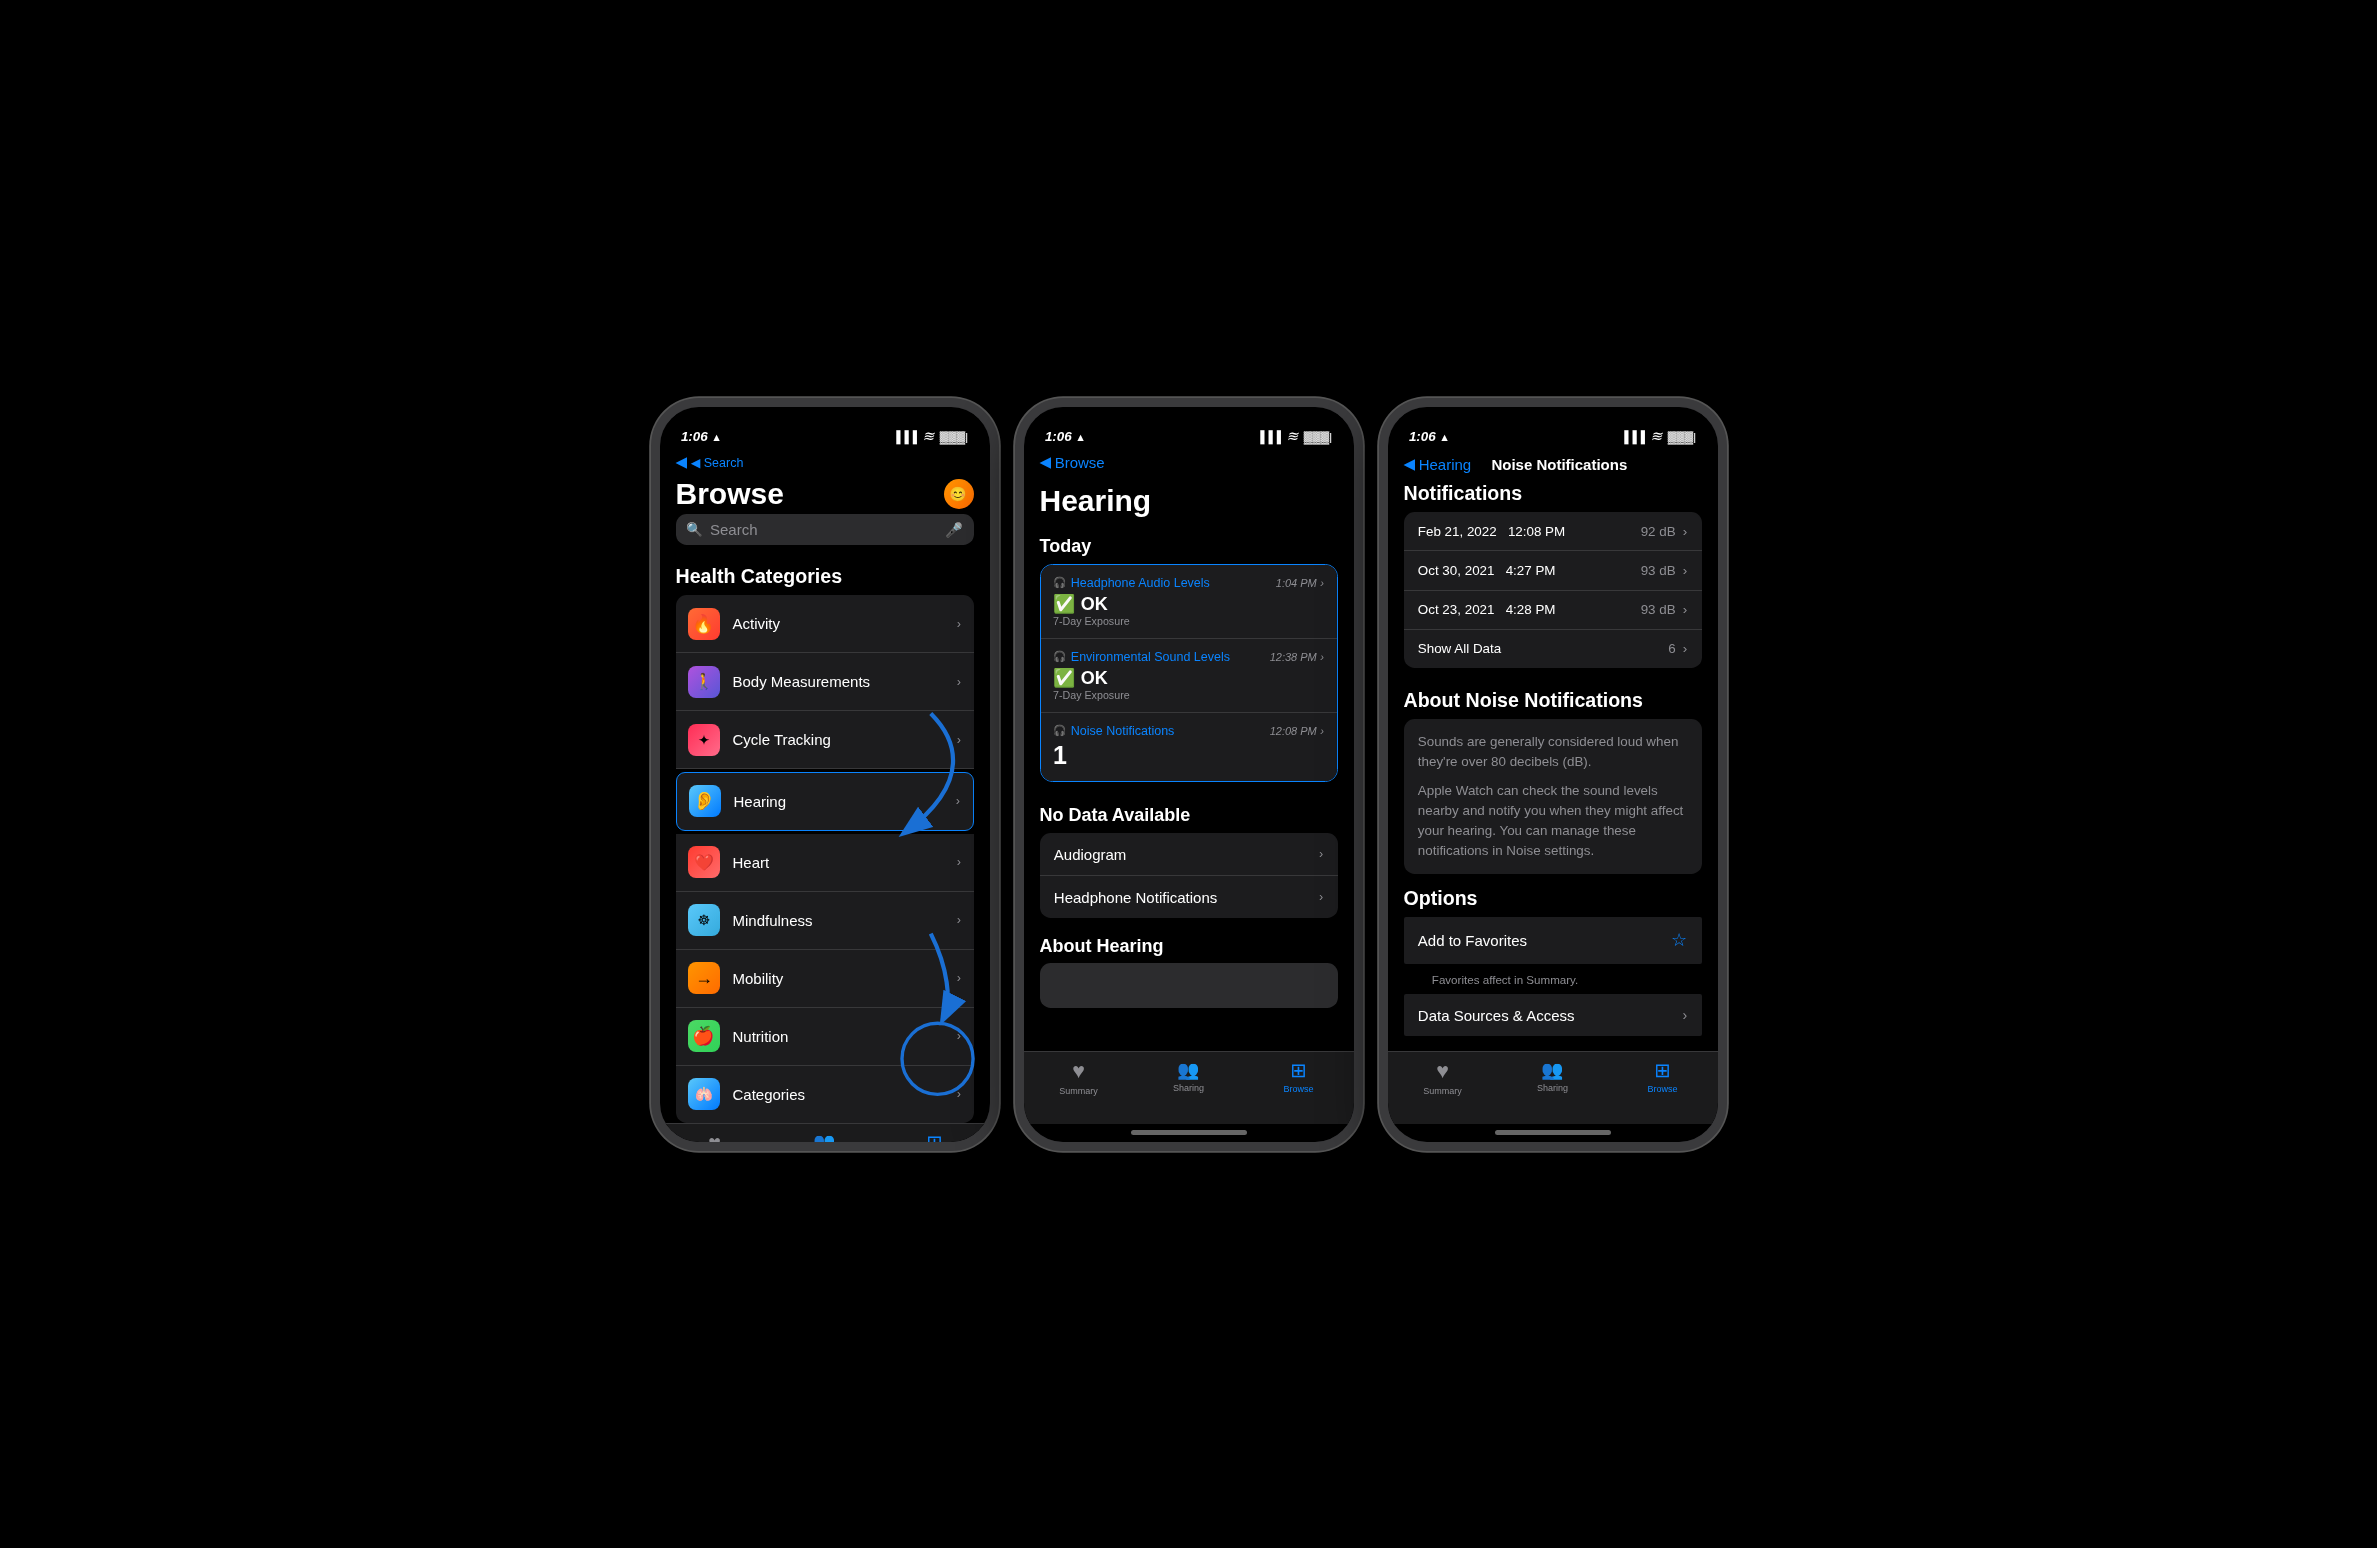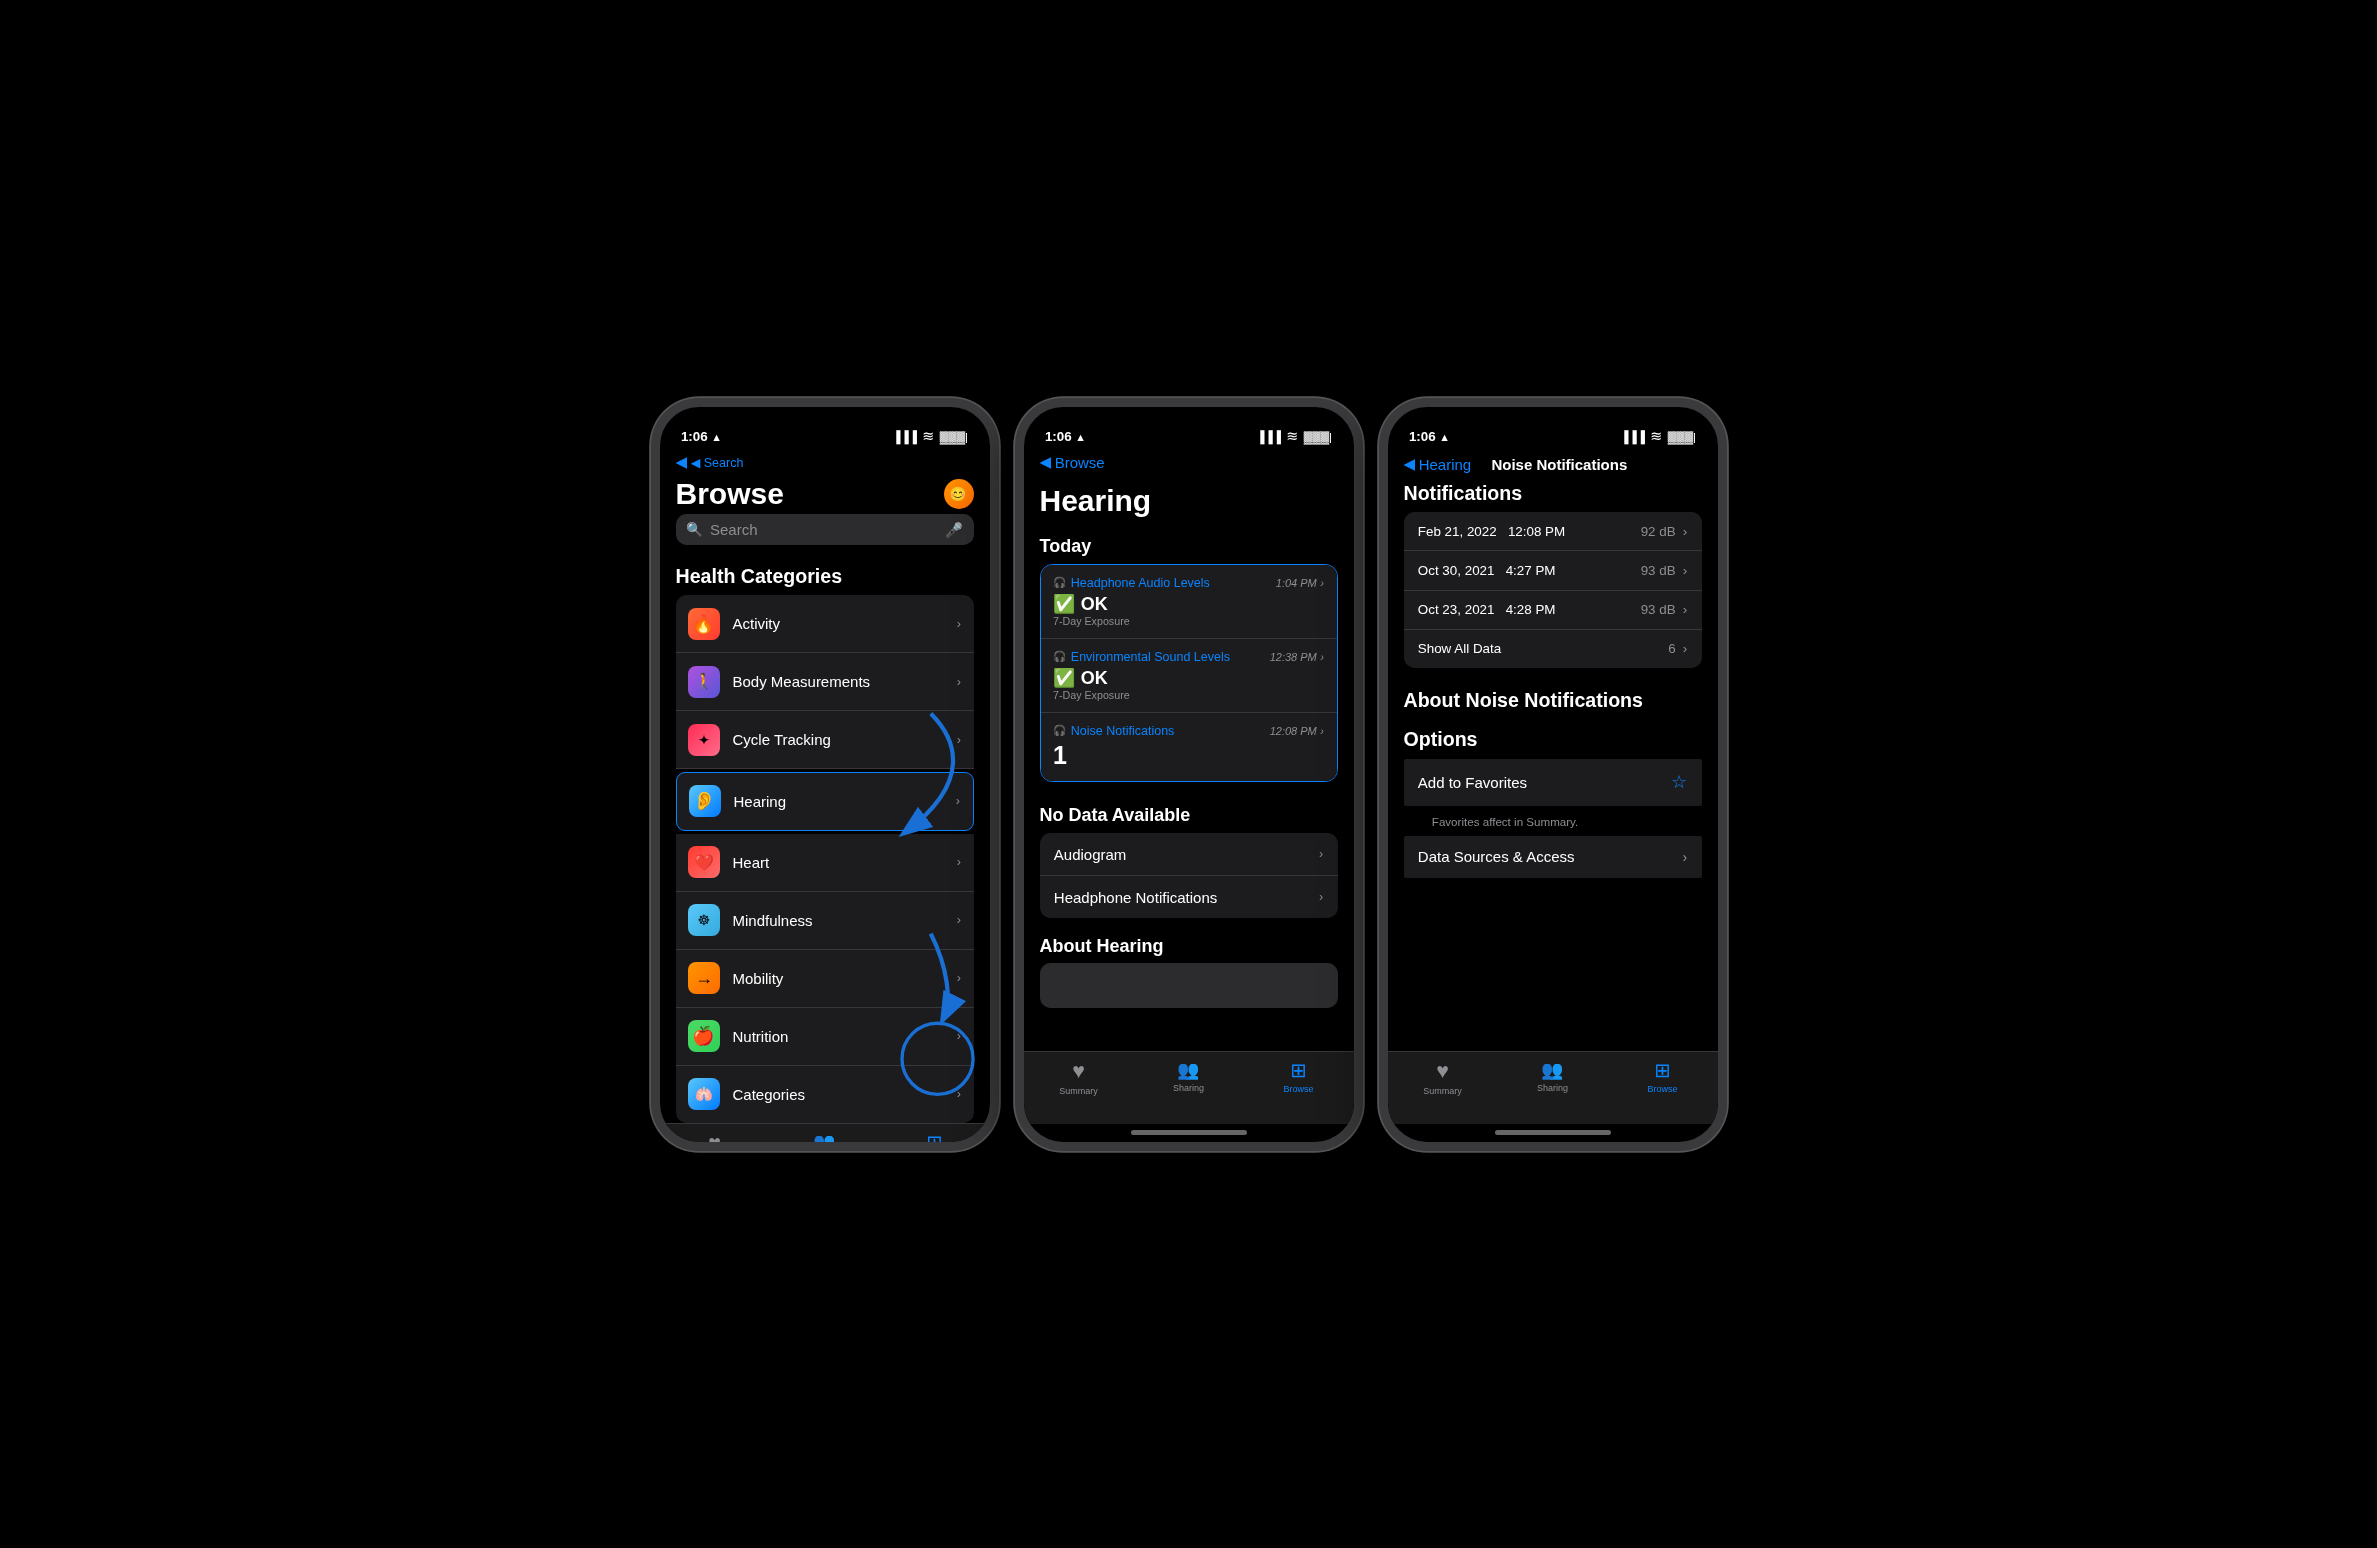--- a/index.html
+++ b/index.html
@@ -52,20 +52,21 @@
     
     .status-bar {
       height: 45px;
       display: flex;
       align-items: flex-end;
       justify-content: space-between;
       padding: 0 21.4px 7.1px;
       position: relative;
       z-index: 50;
       flex-shrink: 0;
+      font-style: italic;
     }
     .status-time {
       font-size: 13.4px;
       font-weight: 600;
       color: #fff;
       display: flex;
       align-items: center;
       gap: 3.6px;
     }
     .status-right {
@@ -701,20 +702,24 @@
           <div class="notif-item">
             <span class="notif-date">Show All Data</span>
             <div class="notif-right">
               <span class="notif-db">6</span>
               <span>›</span>
             </div>
           </div>
         </div>
 
         <div class="about-noise-title">About Noise Notifications</div>
+        <div style="background:#1c1c1e; border-radius:10.7px; margin:0 16px 3.6px; padding:12.5px 14.3px;">
+          <p class="about-noise-text" style="padding:0 0 9px 0;">Sounds are generally considered loud when they're over 80 decibels (dB).</p>
+          <p class="about-noise-text" style="padding:0;">Apple Watch can check the sound levels nearby and notify you when they might affect your hearing. You can manage these notifications in Noise settings.</p>
+        </div>
 
         <div class="options-title">Options</div>
         <div class="options-card">
           <div class="options-row">
             <span class="options-label">Add to Favorites</span>
             <span class="options-star">☆</span>
           </div>
         </div>
         <div style="padding: 3.6px 30px 7.1px;">
           <span class="favorites-note">Favorites affect in Summary.</span>

